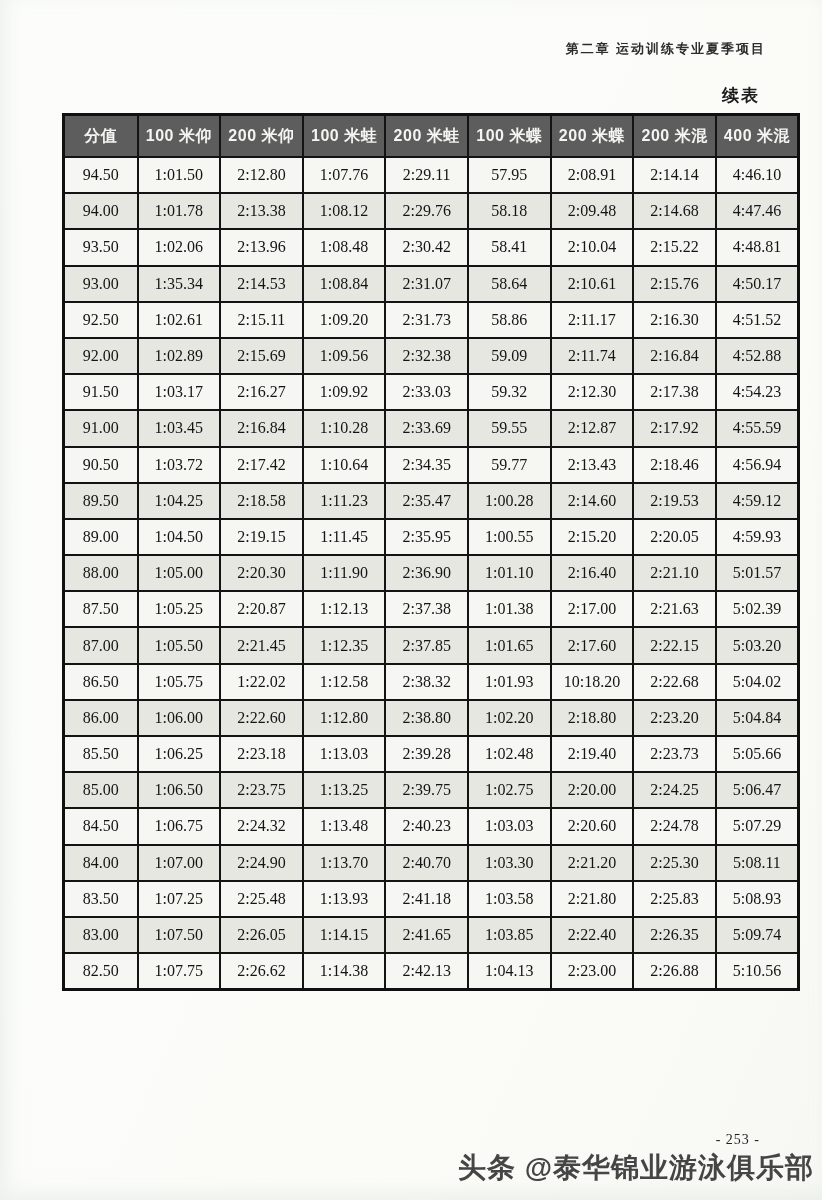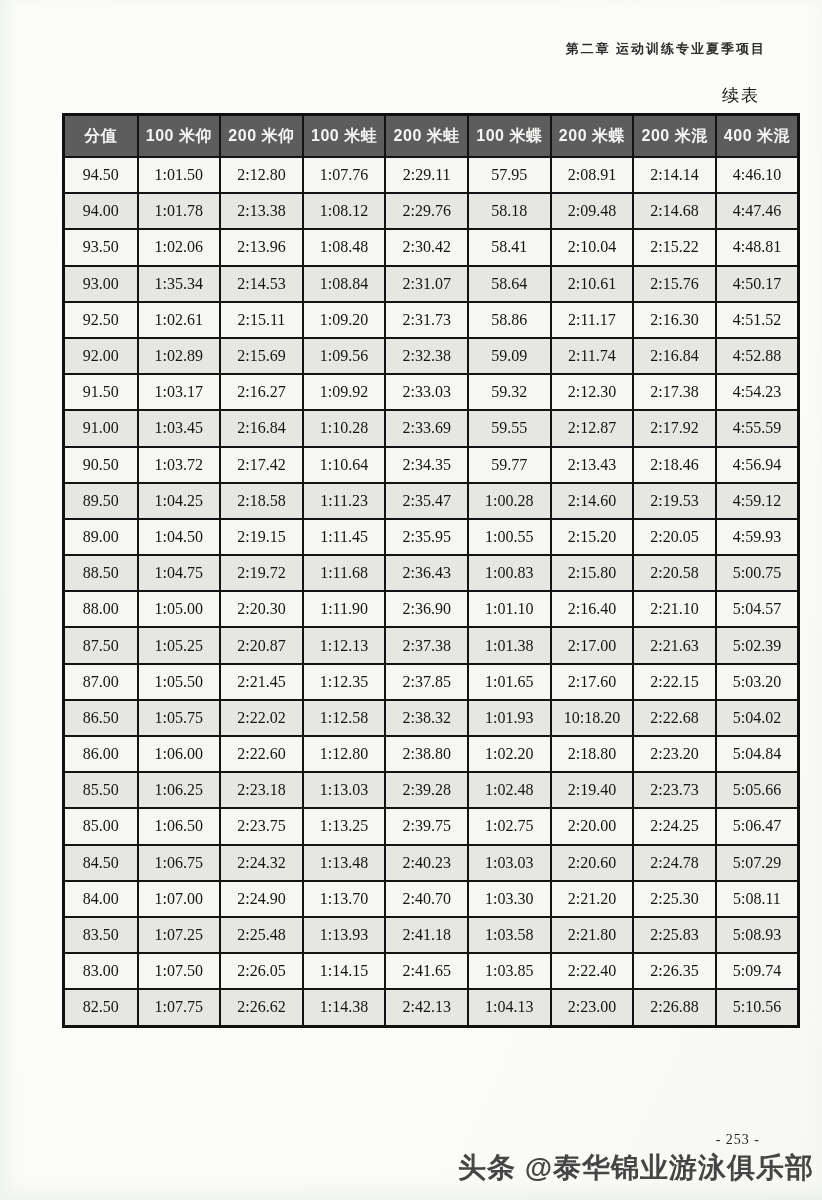--- a/index.html
+++ b/index.html
@@ -15,21 +15,21 @@
     box-shadow: inset 6px -6px 18px rgba(210,222,208,0.35);
     padding-left: 26px;
   }
   .chapter-header {
     position:absolute; top:40px; right:56px;
     font-size:13px; color:#2d2d2d; font-weight:600;
     letter-spacing:2px; white-space:nowrap;
   }
   .cont-note {
     position:absolute; top:84px; right:62px;
-    font-size:17px; font-weight:normal; color:#1c1c1c; letter-spacing:2px;
+    font-size:17px; font-weight:bold; color:#1c1c1c; letter-spacing:2px;
   }
   table.score-table {
     position:absolute; left:62px; top:113px; width:738px;
     border-collapse:collapse; table-layout:fixed;
     border:3px solid #101010;
   }
   .score-table th, .score-table td {
     border:2px solid #131313;
     text-align:center; vertical-align:middle; padding:0;
     overflow:hidden; white-space:nowrap;
@@ -207,40 +207,29 @@
           <td>1:04.50</td>
           <td>2:19.15</td>
           <td>1:11.45</td>
           <td>2:35.95</td>
           <td>1:00.55</td>
           <td>2:15.20</td>
           <td>2:20.05</td>
           <td>4:59.93</td>
         </tr>
         <tr>
-          <td>88.50</td>
-          <td>1:04.75</td>
-          <td>2:19.72</td>
-          <td>1:11.68</td>
-          <td>2:36.43</td>
-          <td>1:00.83</td>
-          <td>2:15.80</td>
-          <td>2:20.58</td>
-          <td>5:00.75</td>
-        </tr>
-        <tr>
           <td>88.00</td>
           <td>1:05.00</td>
           <td>2:20.30</td>
           <td>1:11.90</td>
           <td>2:36.90</td>
           <td>1:01.10</td>
           <td>2:16.40</td>
           <td>2:21.10</td>
-          <td>5:04.57</td>
+          <td>5:01.57</td>
         </tr>
         <tr>
           <td>87.50</td>
           <td>1:05.25</td>
           <td>2:20.87</td>
           <td>1:12.13</td>
           <td>2:37.38</td>
           <td>1:01.38</td>
           <td>2:17.00</td>
           <td>2:21.63</td>
@@ -253,21 +242,21 @@
           <td>1:12.35</td>
           <td>2:37.85</td>
           <td>1:01.65</td>
           <td>2:17.60</td>
           <td>2:22.15</td>
           <td>5:03.20</td>
         </tr>
         <tr>
           <td>86.50</td>
           <td>1:05.75</td>
-          <td>2:22.02</td>
+          <td>1:22.02</td>
           <td>1:12.58</td>
           <td>2:38.32</td>
           <td>1:01.93</td>
           <td>10:18.20</td>
           <td>2:22.68</td>
           <td>5:04.02</td>
         </tr>
         <tr>
           <td>86.00</td>
           <td>1:06.00</td>

